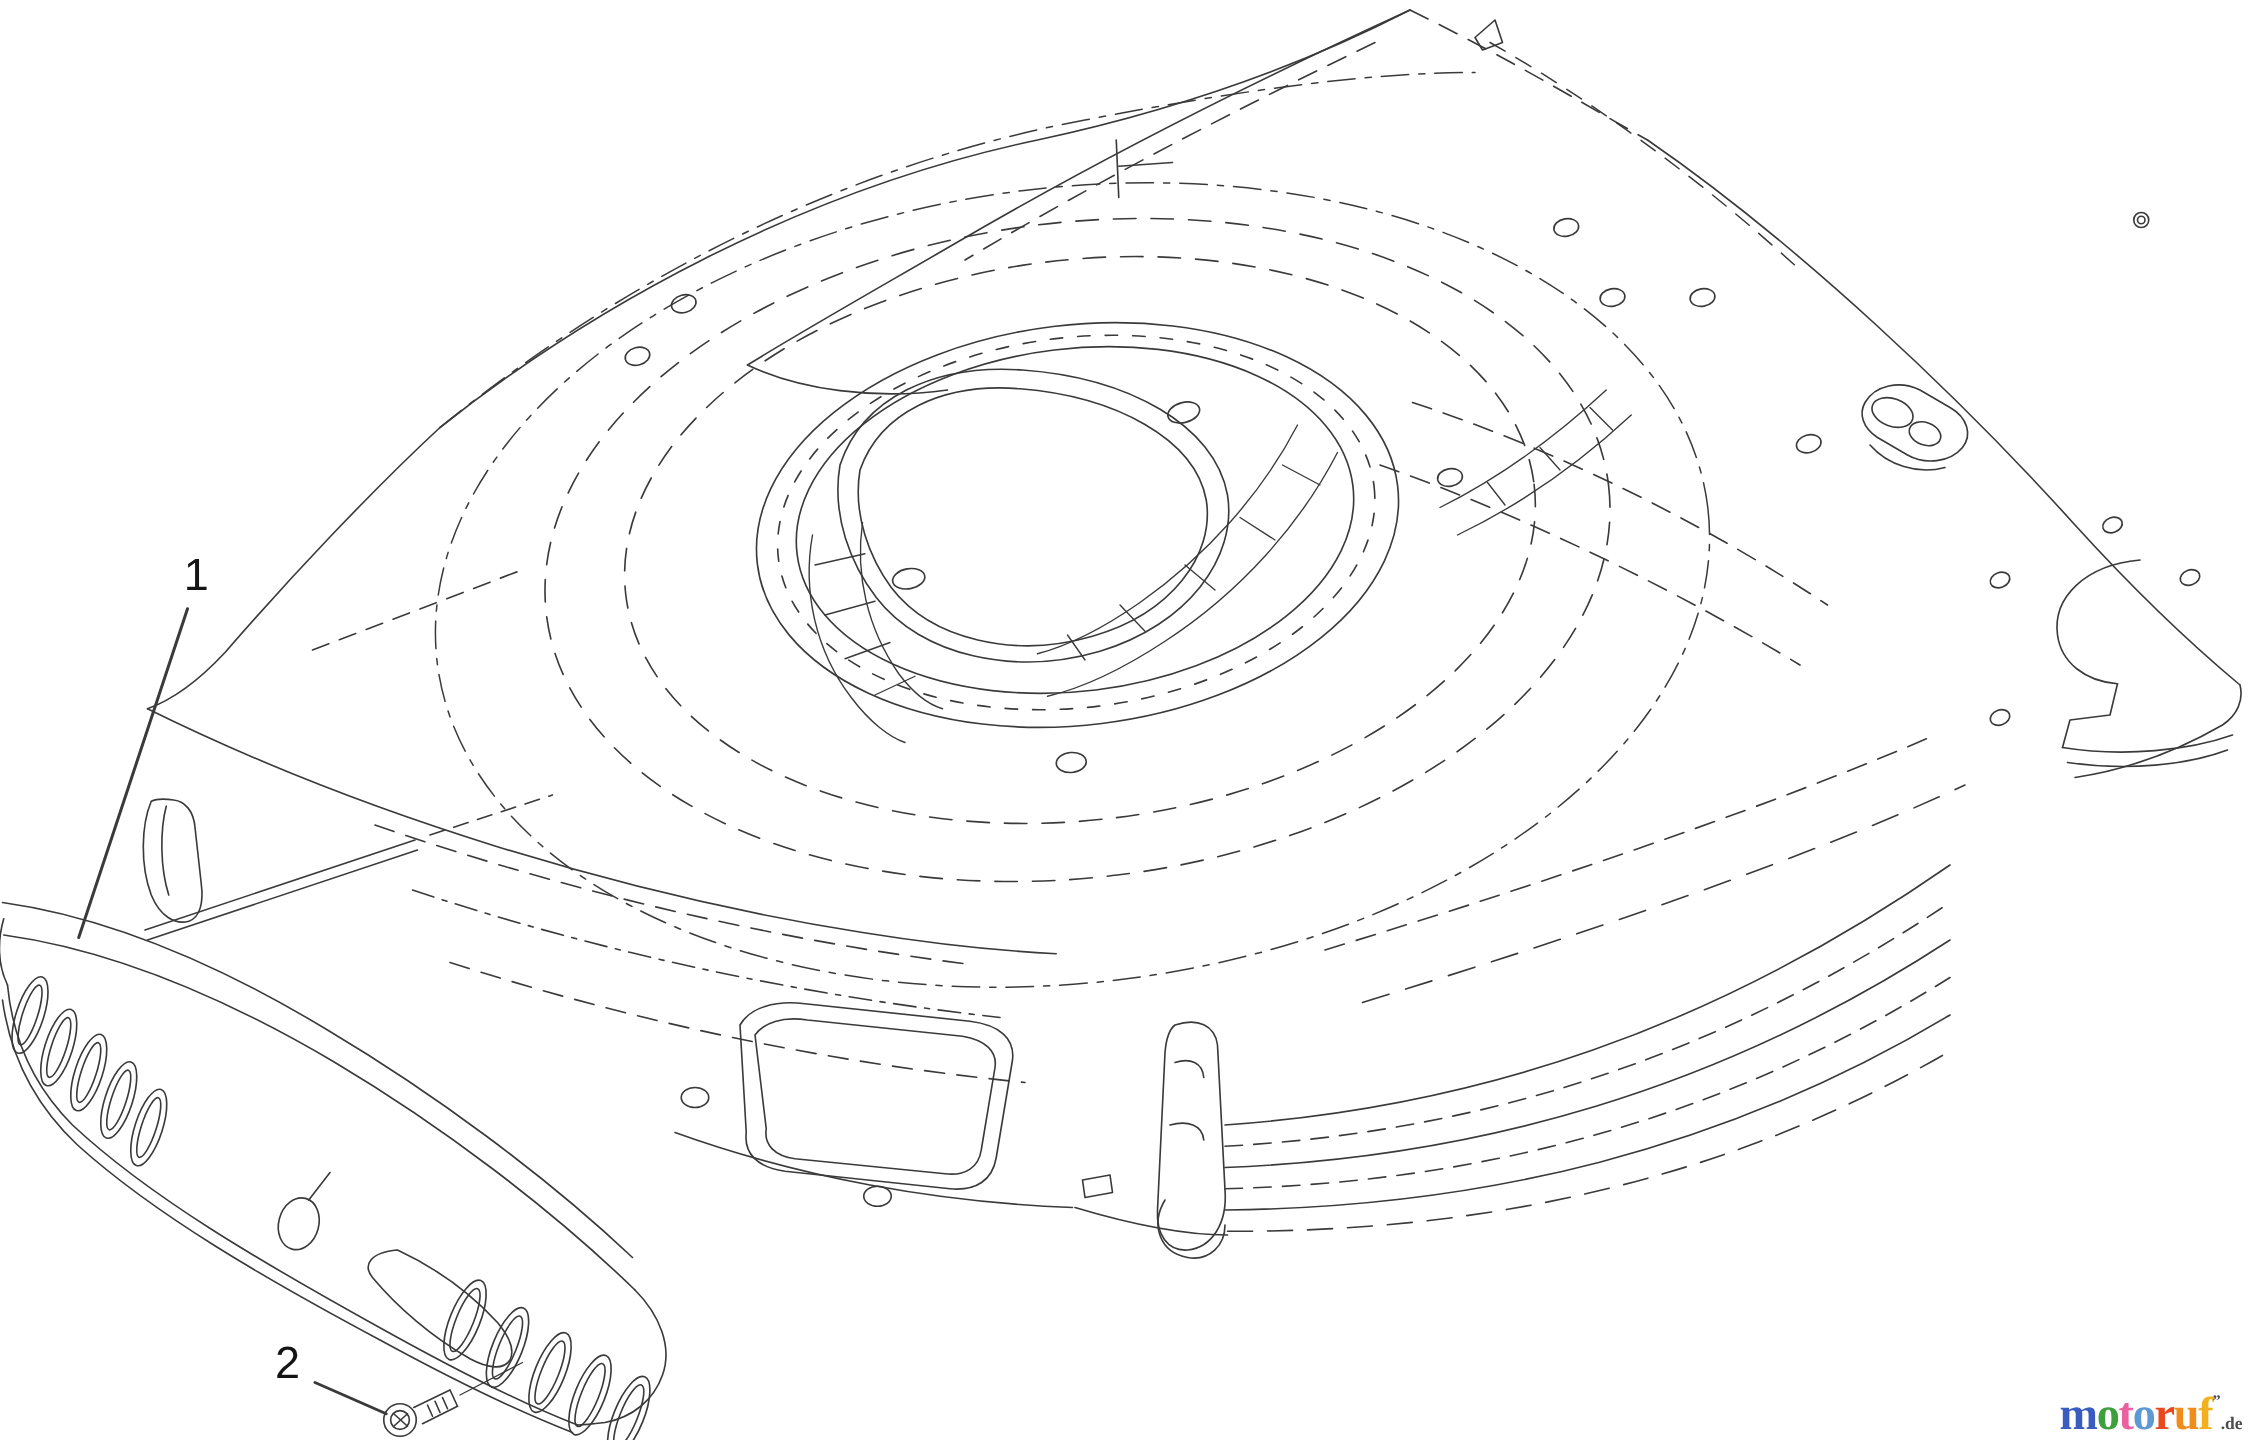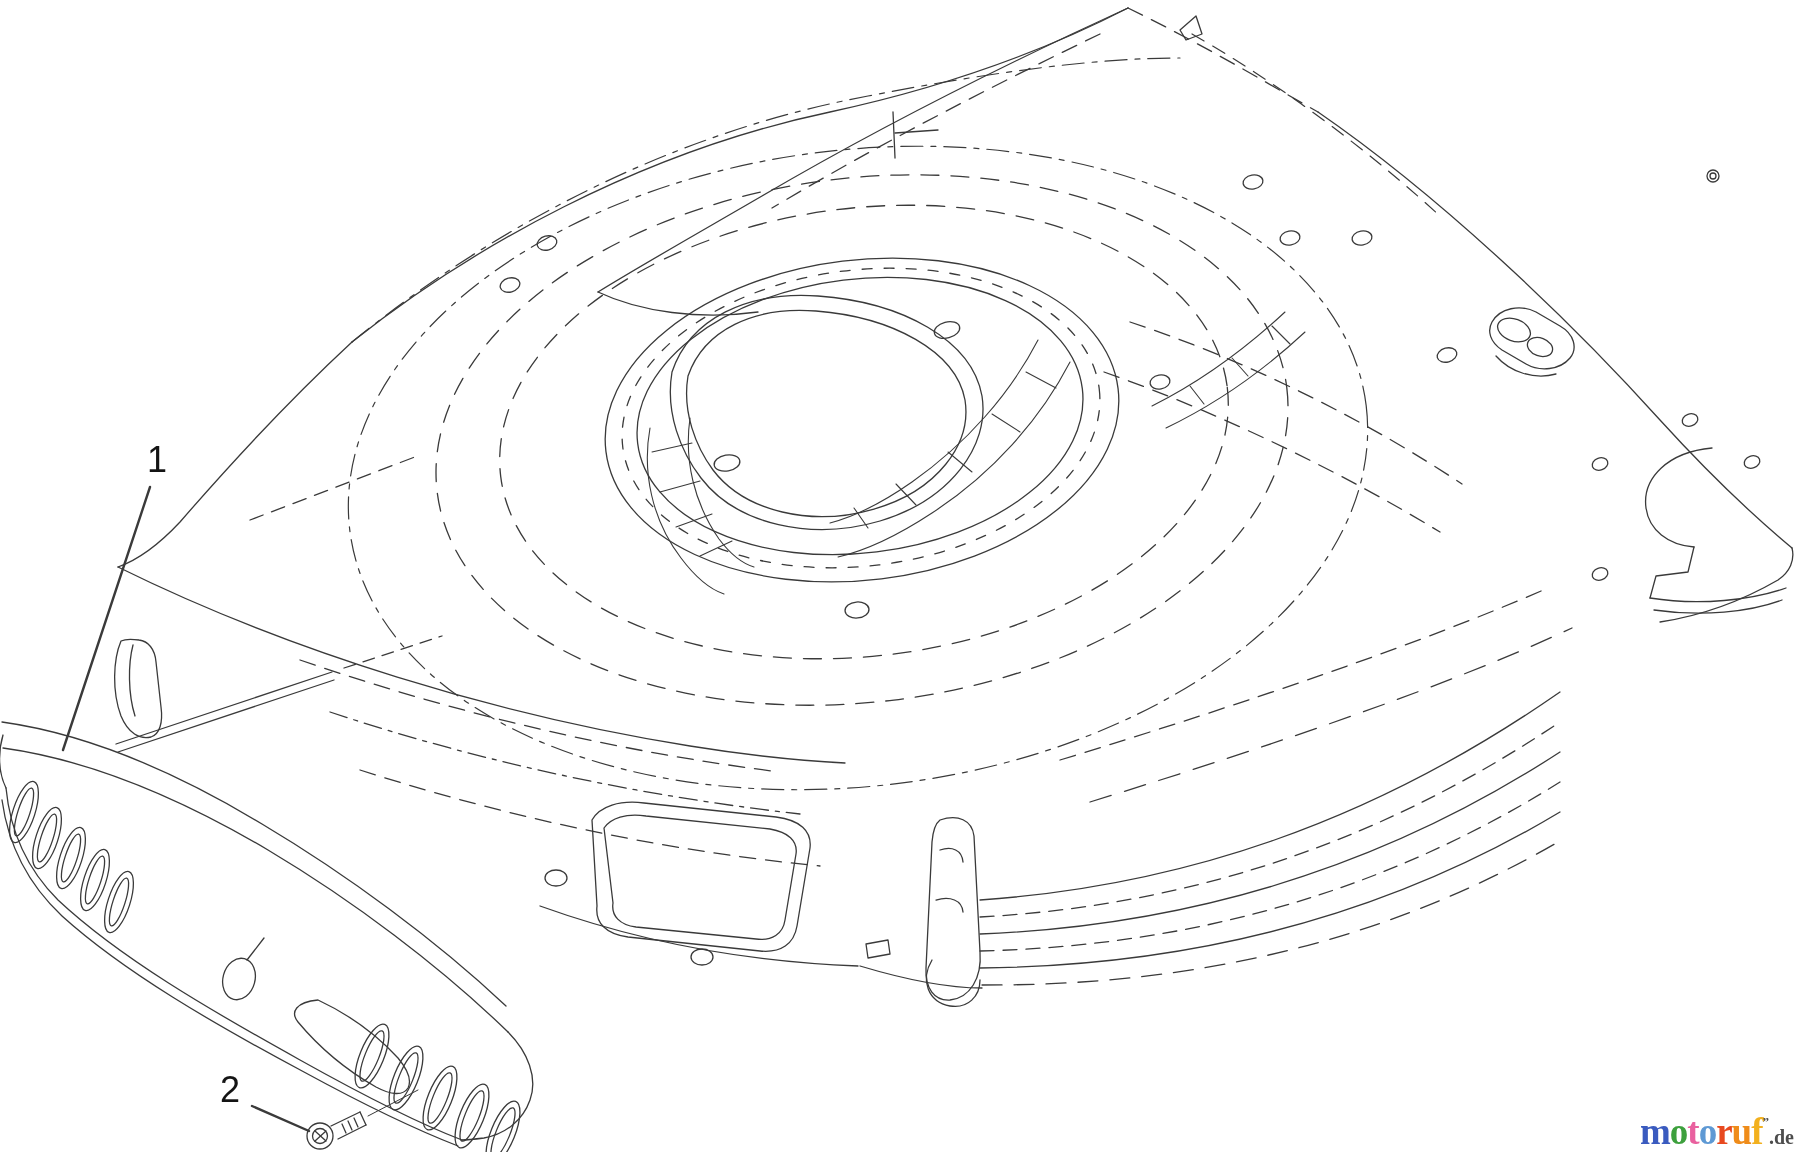--- a/index.html
+++ b/index.html
@@ -5,21 +5,21 @@
   html,body{margin:0;padding:0;background:#ffffff;}
   .canvas{position:relative;width:1800px;height:1152px;background:#ffffff;overflow:hidden;
           font-family:"Liberation Sans",sans-serif;}
   .art{position:absolute;left:0;top:0;}
   .callout-text{font-family:"Liberation Sans",sans-serif;font-size:36px;font-weight:400;}
   .logo{position:absolute;right:6px;bottom:2px;font-family:"Liberation Serif",serif;
         font-weight:bold;font-size:37px;line-height:1;letter-spacing:-1px;cursor:pointer;
         user-select:none;}
   .logo .ltr{display:inline-block;}
   .logo .mark{font-size:13px;vertical-align:18px;letter-spacing:0;}
-  .logo .suffix{font-size:20px;font-weight:bold;letter-spacing:0;}
+  .logo .suffix{font-size:14px;font-weight:bold;letter-spacing:0;}
 </style>
 </head>
 <body>
 
 <div class="canvas">
 
   <svg class="art" width="1800" height="1152" viewBox="0 0 1800 1152" fill="none" stroke="#3a3a3a" stroke-width="1.3" stroke-linecap="round" stroke-linejoin="round">
 
     <g stroke-width="1.2">
       <path d="M 352 342 C 500 222 676 132 868 96 C 992 72 1096 58 1180 58" stroke-dasharray="22 8 5 8"></path>

